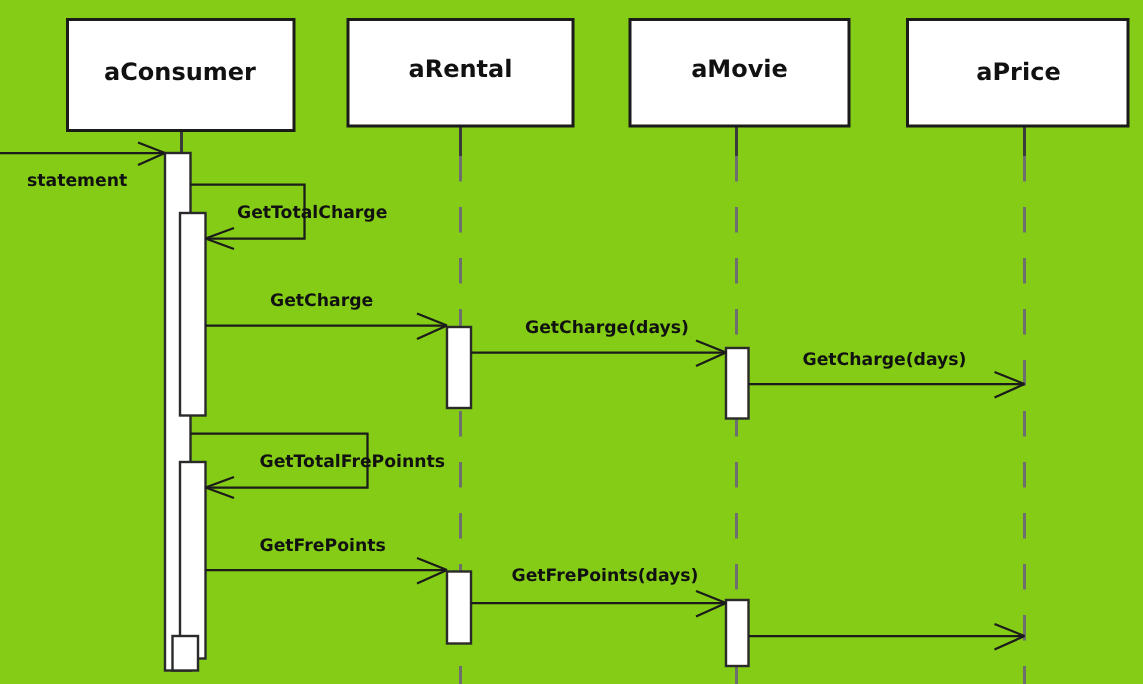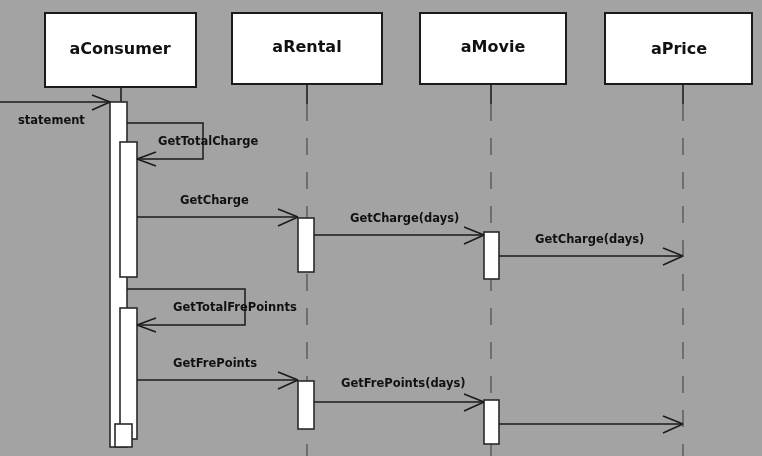--- a/index.html
+++ b/index.html
@@ -4,21 +4,21 @@
 <style>
   html, body {
     margin: 0;
     padding: 0;
     background: #ffffff;
   }
   #diagram-root {
     position: relative;
     width: 762px;
     height: 456px;
-    background: #a3a3a3;
+    background: #84cc16;
     font-family: "DejaVu Sans", "Liberation Sans", sans-serif;
     overflow: hidden;
   }
   #seq-svg {
     position: absolute;
     left: 0;
     top: 0;
     width: 762px;
     height: 456px;
   }

